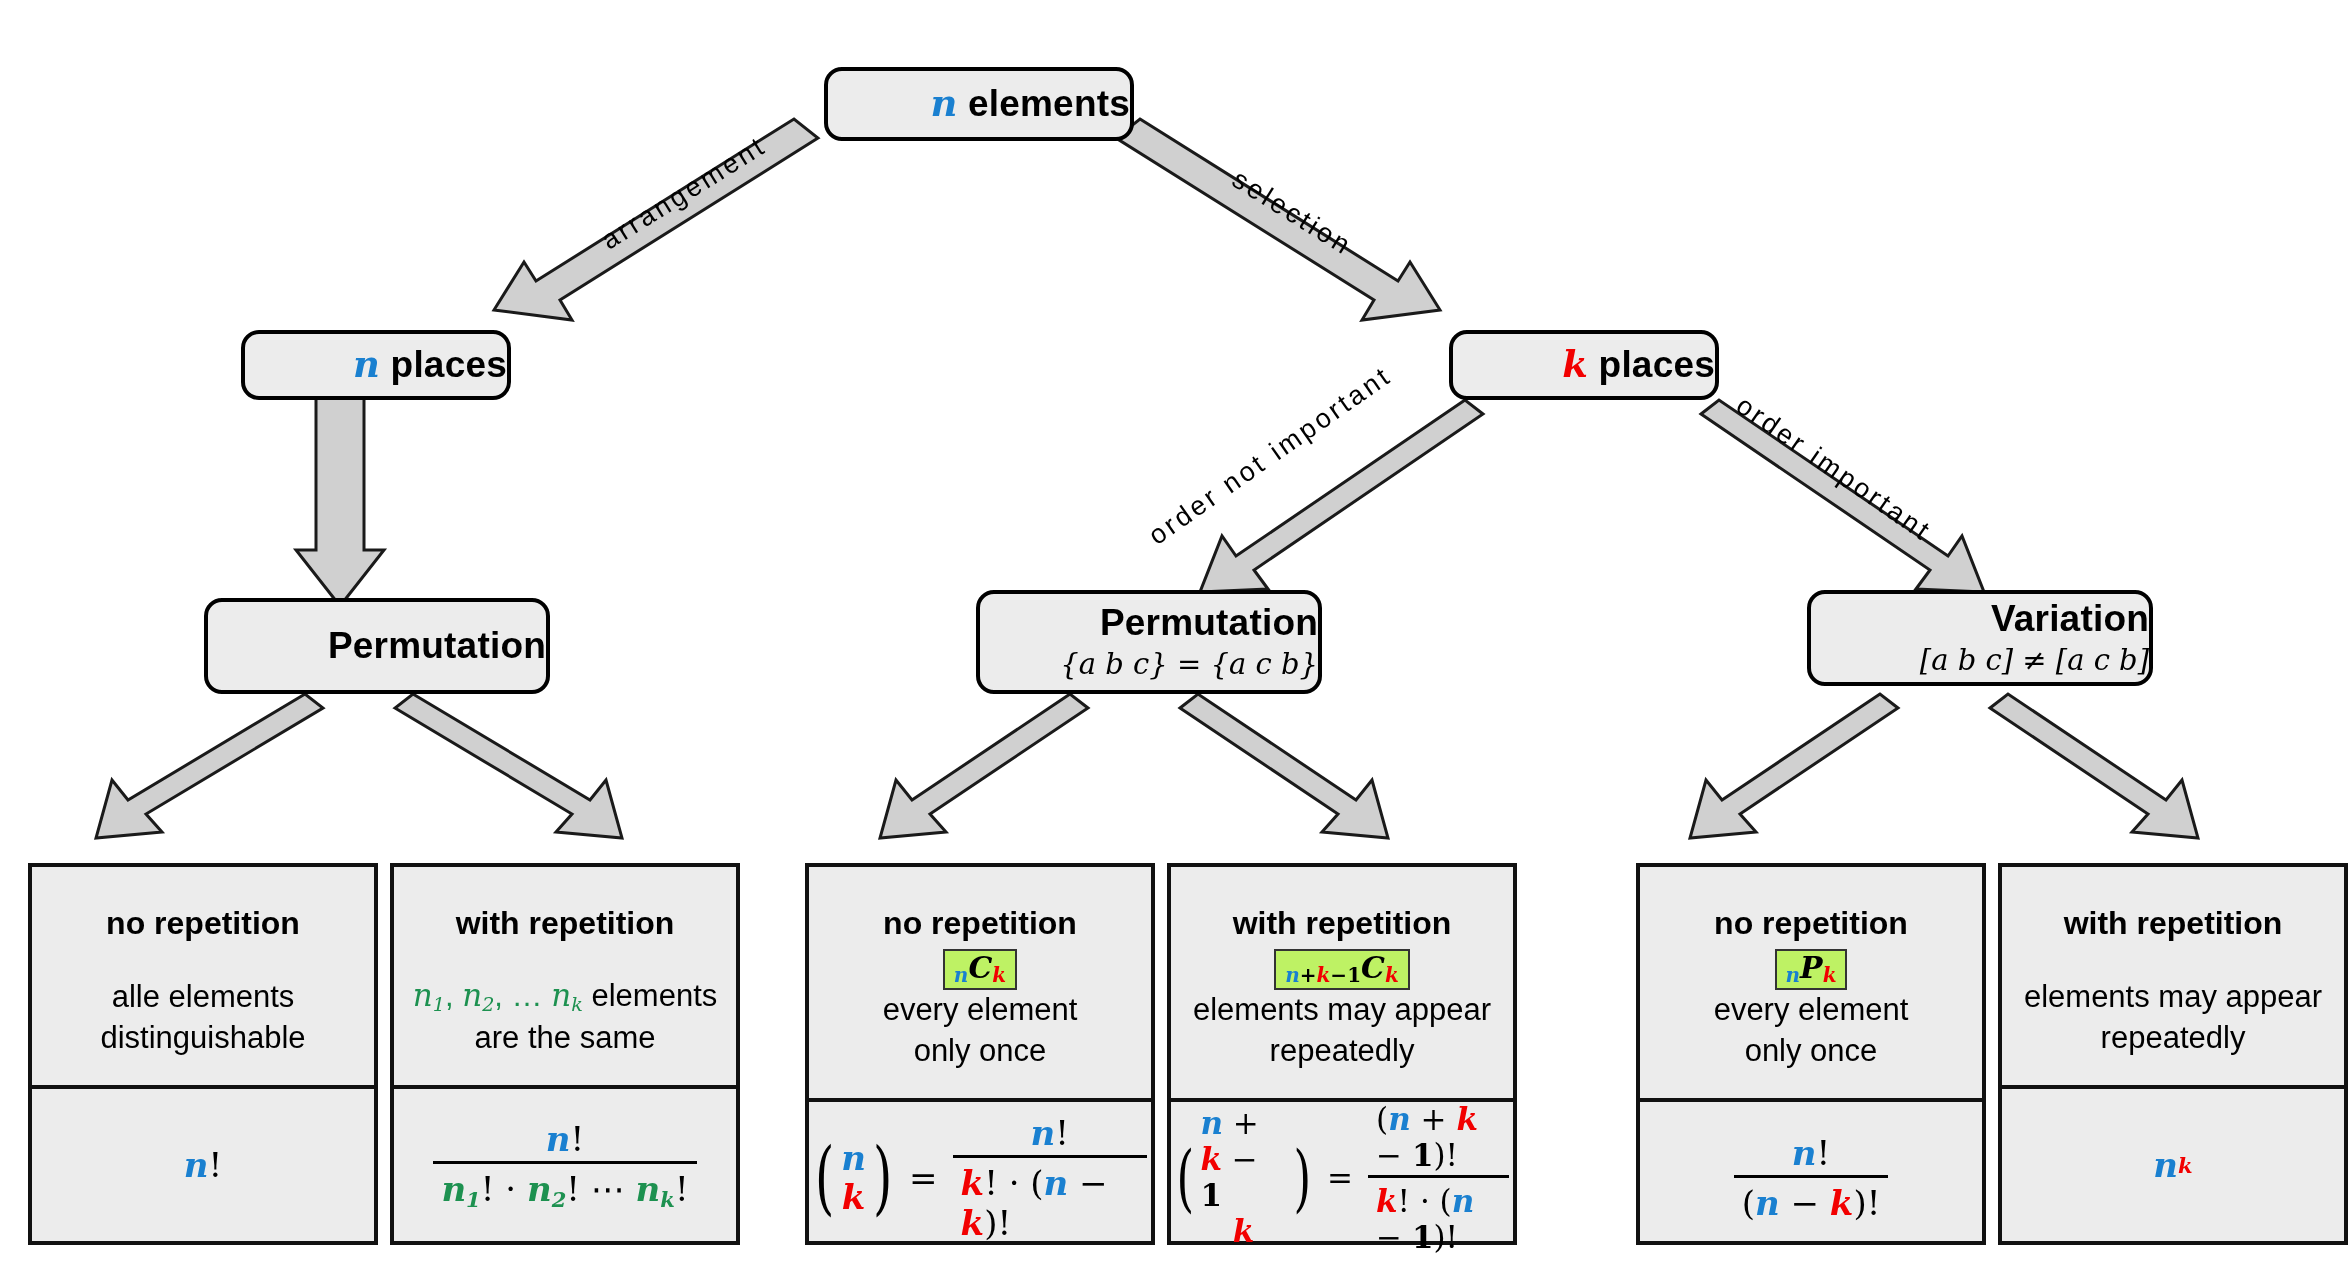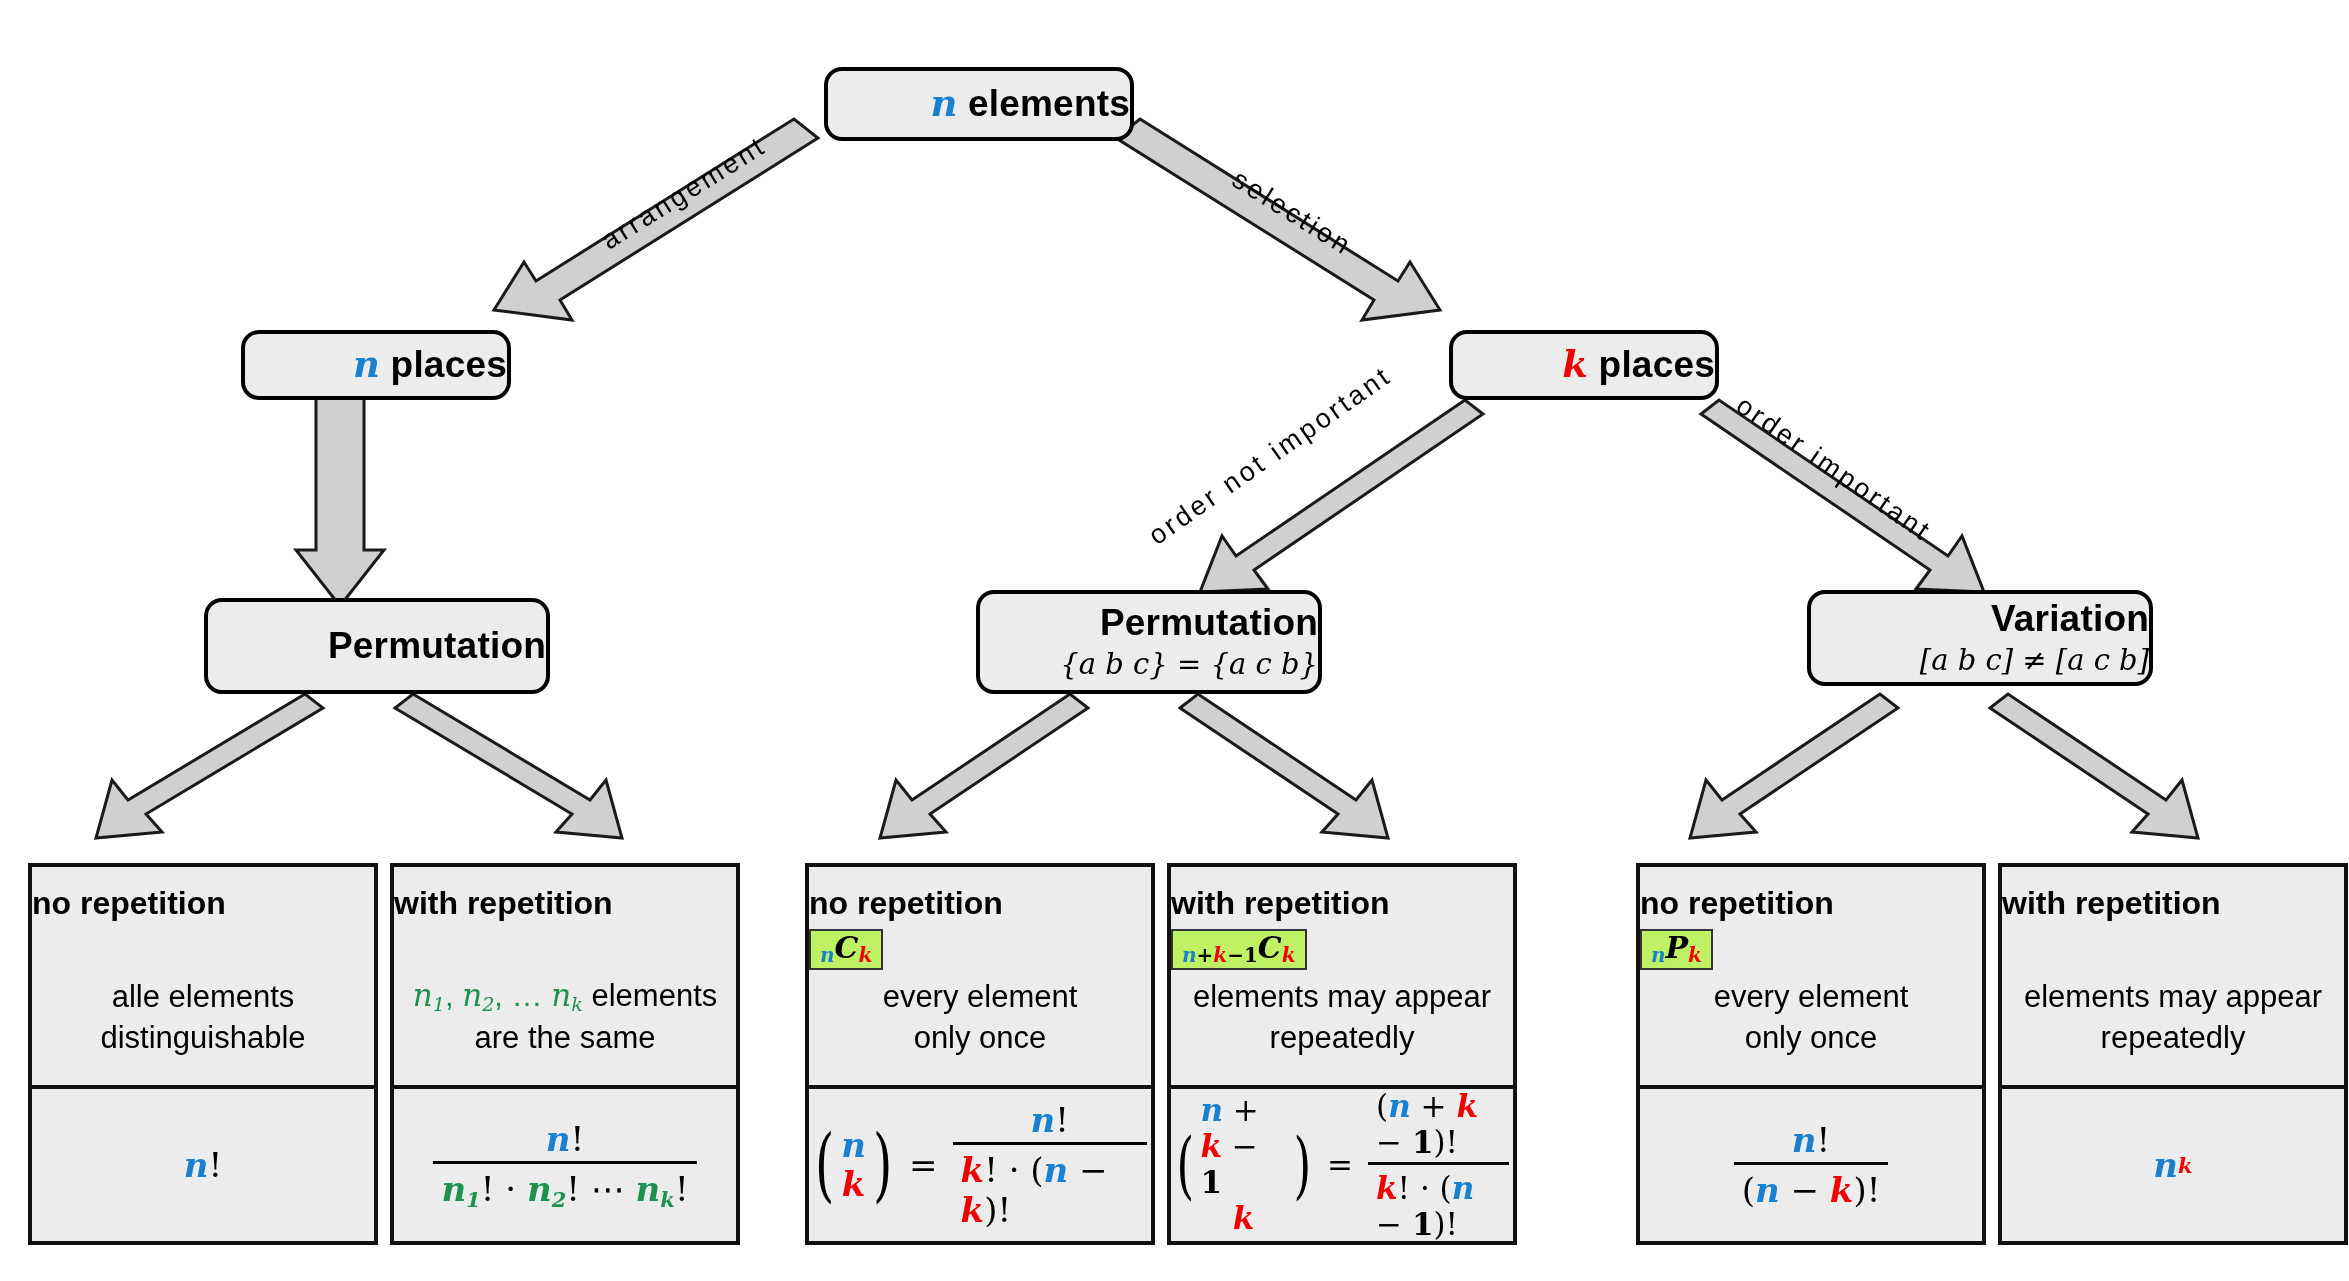--- a/index.html
+++ b/index.html
@@ -60,23 +60,23 @@
     border:4px solid #111;
     box-sizing:border-box;
     z-index:5;
     display:flex;
     flex-direction:column;
   }
   .leaf .upper{
     flex:1 1 auto;
     display:flex;
     flex-direction:column;
-    align-items:flex-start;
+    align-items:center;
     box-sizing:border-box;
-    padding-top:18px;
+    padding-top:38px;
     border-bottom:4px solid #111;
   }
   .leaf .head{
     font-size:32px;
     font-weight:bold;
     line-height:1.15;
     white-space:nowrap;
   }
   .leaf .notation{
     margin-top:7px;

